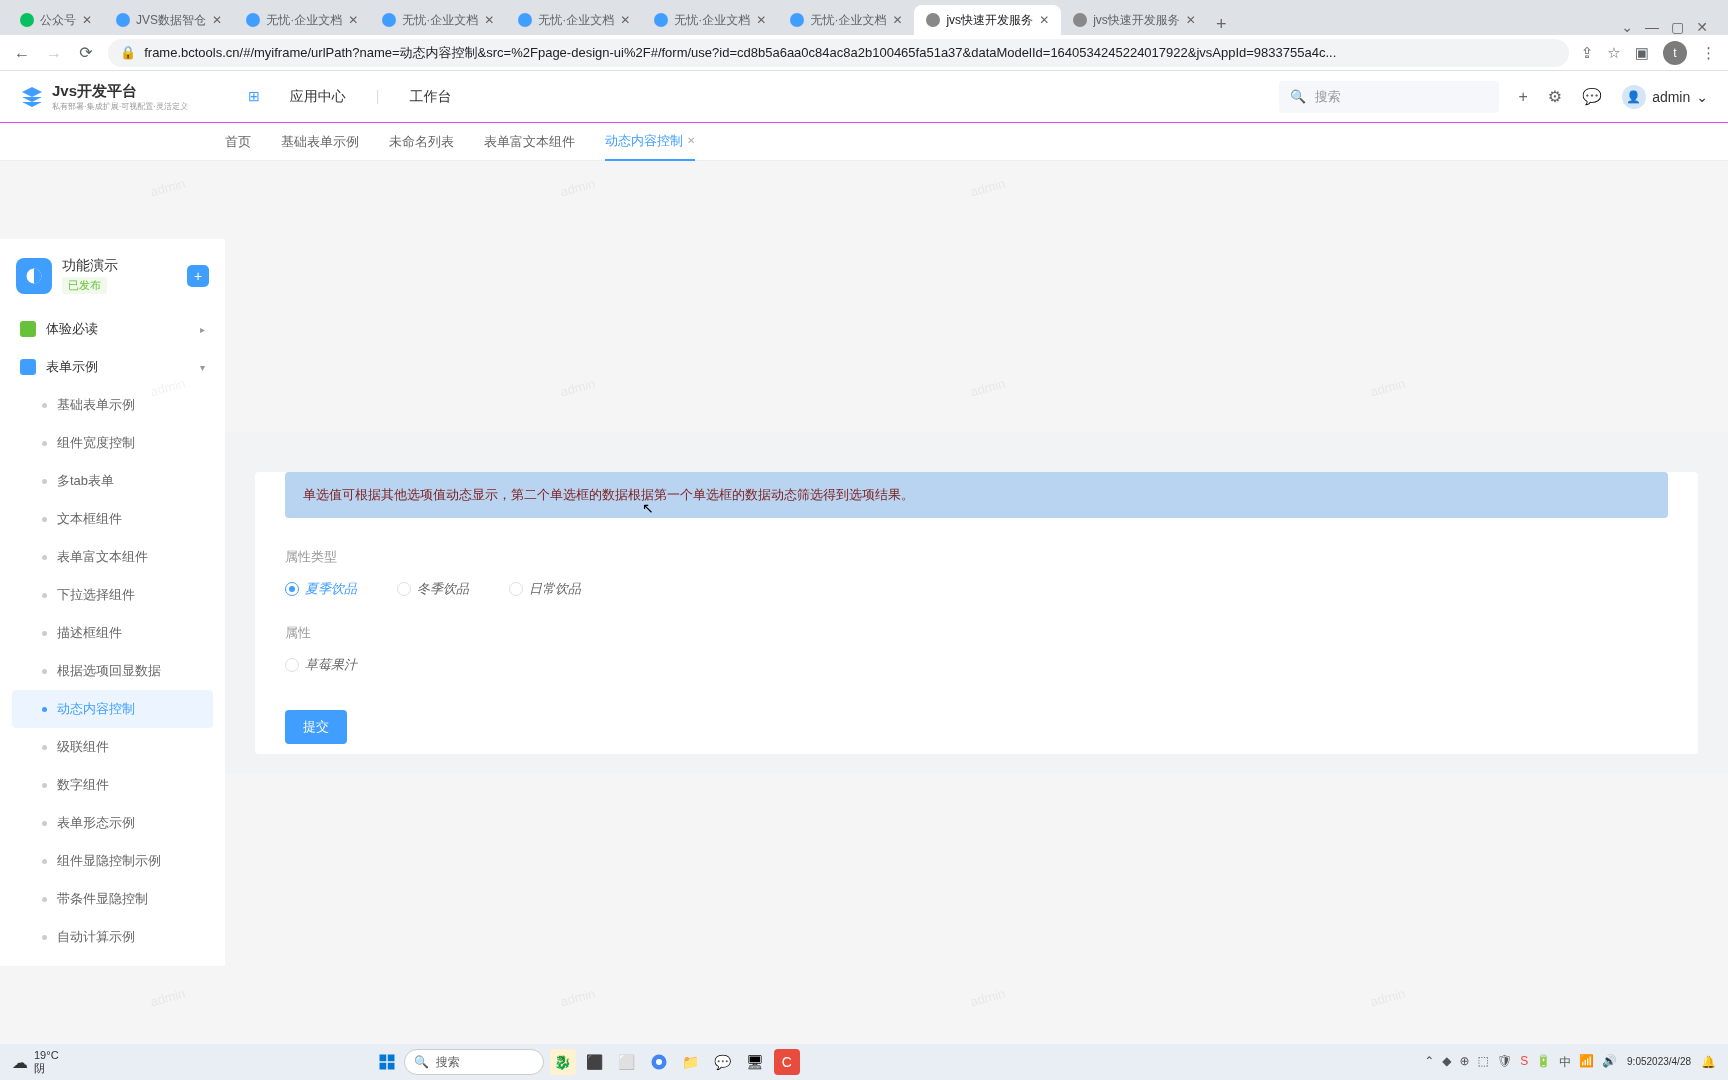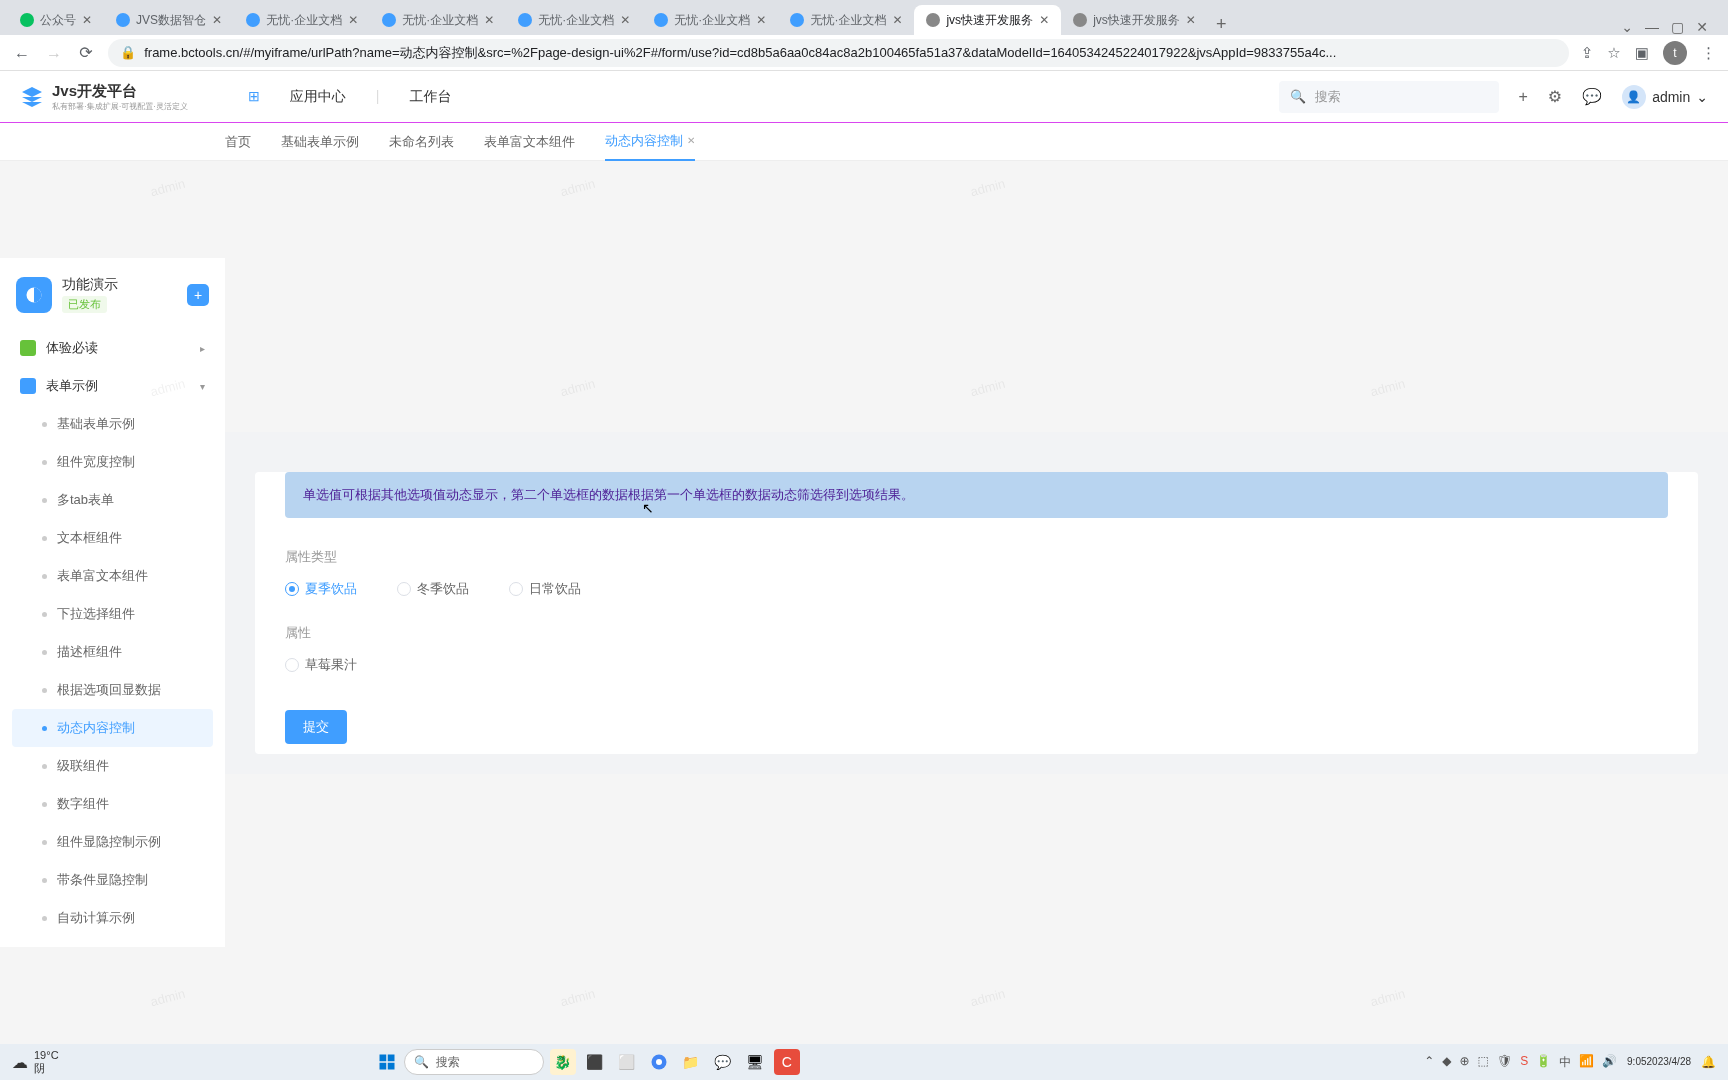--- a/index.html
+++ b/index.html
@@ -60,25 +60,25 @@
 .menu-group-icon { width: 16px; height: 16px; border-radius: 3px; }
 .menu-chevron { margin-left: auto; font-size: 10px; color: #999; }
 .menu-item { padding: 10px 8px 10px 30px; display: flex; align-items: center; gap: 10px; font-size: 13px; color: #666; cursor: pointer; border-radius: 4px; position: relative; }
 .menu-item.active { color: #409eff; background: #ecf5ff; }
 .menu-dot { width: 5px; height: 5px; border-radius: 50%; background: #ccc; flex-shrink: 0; }
 .menu-item.active .menu-dot { background: #409eff; }
 
 
 .content { flex: 1; padding: 20px 30px; background: #f2f3f5; overflow-y: auto; }
 .content-card { background: #fff; border-radius: 4px; padding: 0; min-height: 100%; }
-.info-banner { background: #b8d4f0; color: #4c1d95; padding: 14px 18px; font-size: 13px; border-radius: 4px; margin: 20px 30px; }
+.info-banner { background: #b8d4f0; color: #7f1d1d; padding: 14px 18px; font-size: 13px; border-radius: 4px; margin: 20px 30px; }
 .form-section { padding: 10px 30px; }
 .form-label { font-size: 13px; color: #999; margin-bottom: 14px; }
 .radio-group { display: flex; gap: 40px; margin-bottom: 26px; }
-.radio-item { display: flex; align-items: center; gap: 6px; font-size: 13px; color: #666; cursor: pointer; }
+.radio-item { display: flex; align-items: center; gap: 6px; font-size: 13px; color: #666; cursor: pointer; font-style: italic; }
 .radio-circle { width: 14px; height: 14px; border-radius: 50%; border: 1px solid #dcdfe6; display: flex; align-items: center; justify-content: center; }
 .radio-item.selected { color: #409eff; }
 .radio-item.selected .radio-circle { border-color: #409eff; }
 .radio-item.selected .radio-circle::after { content: ''; width: 6px; height: 6px; border-radius: 50%; background: #409eff; }
 .submit-btn { background: #409eff; color: #fff; border: none; padding: 8px 18px; font-size: 13px; border-radius: 4px; cursor: pointer; margin-top: 10px; }
 
 
 .taskbar { position: absolute; bottom: 0; left: 0; right: 0; height: 36px; background: #e8eef4; display: flex; align-items: center; padding: 0 12px; gap: 10px; }
 .weather { display: flex; align-items: center; gap: 6px; font-size: 11px; color: #333; }
 .weather-icon { font-size: 16px; }
@@ -288,20 +288,24 @@
           <span class="menu-dot"></span>
           <span>动态内容控制</span>
         </div>
         <div class="menu-item">
           <span class="menu-dot"></span>
           <span>级联组件</span>
         </div>
         <div class="menu-item">
           <span class="menu-dot"></span>
           <span>数字组件</span>
+        </div>
+        <div class="menu-item">
+          <span class="menu-dot"></span>
+          <span>表单形态示例</span>
         </div>
         <div class="menu-item">
           <span class="menu-dot"></span>
           <span>组件显隐控制示例</span>
         </div>
         <div class="menu-item">
           <span class="menu-dot"></span>
           <span>带条件显隐控制</span>
         </div>
         <div class="menu-item">

